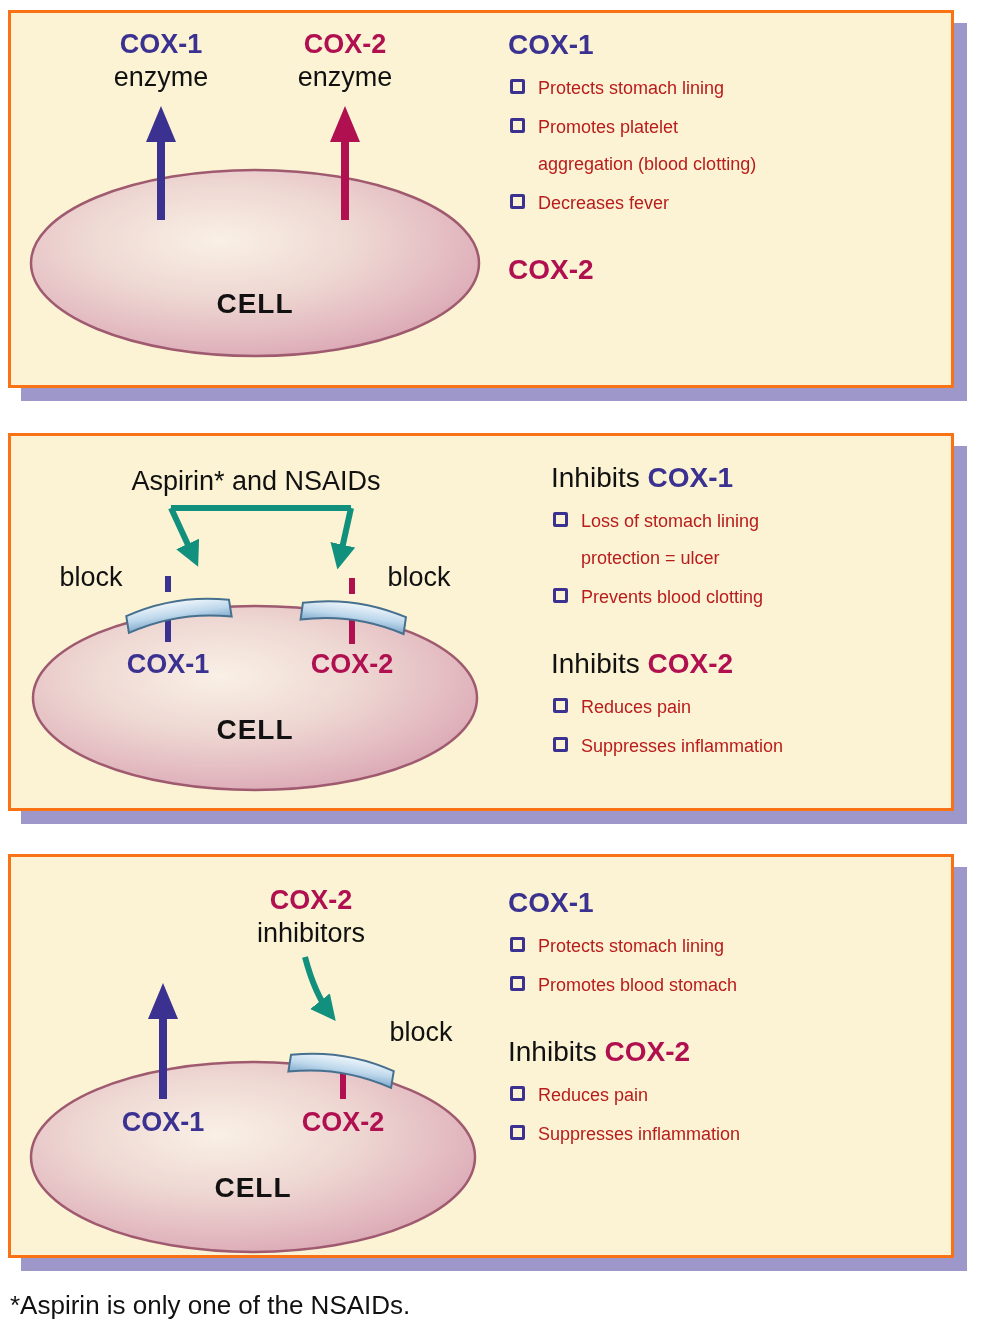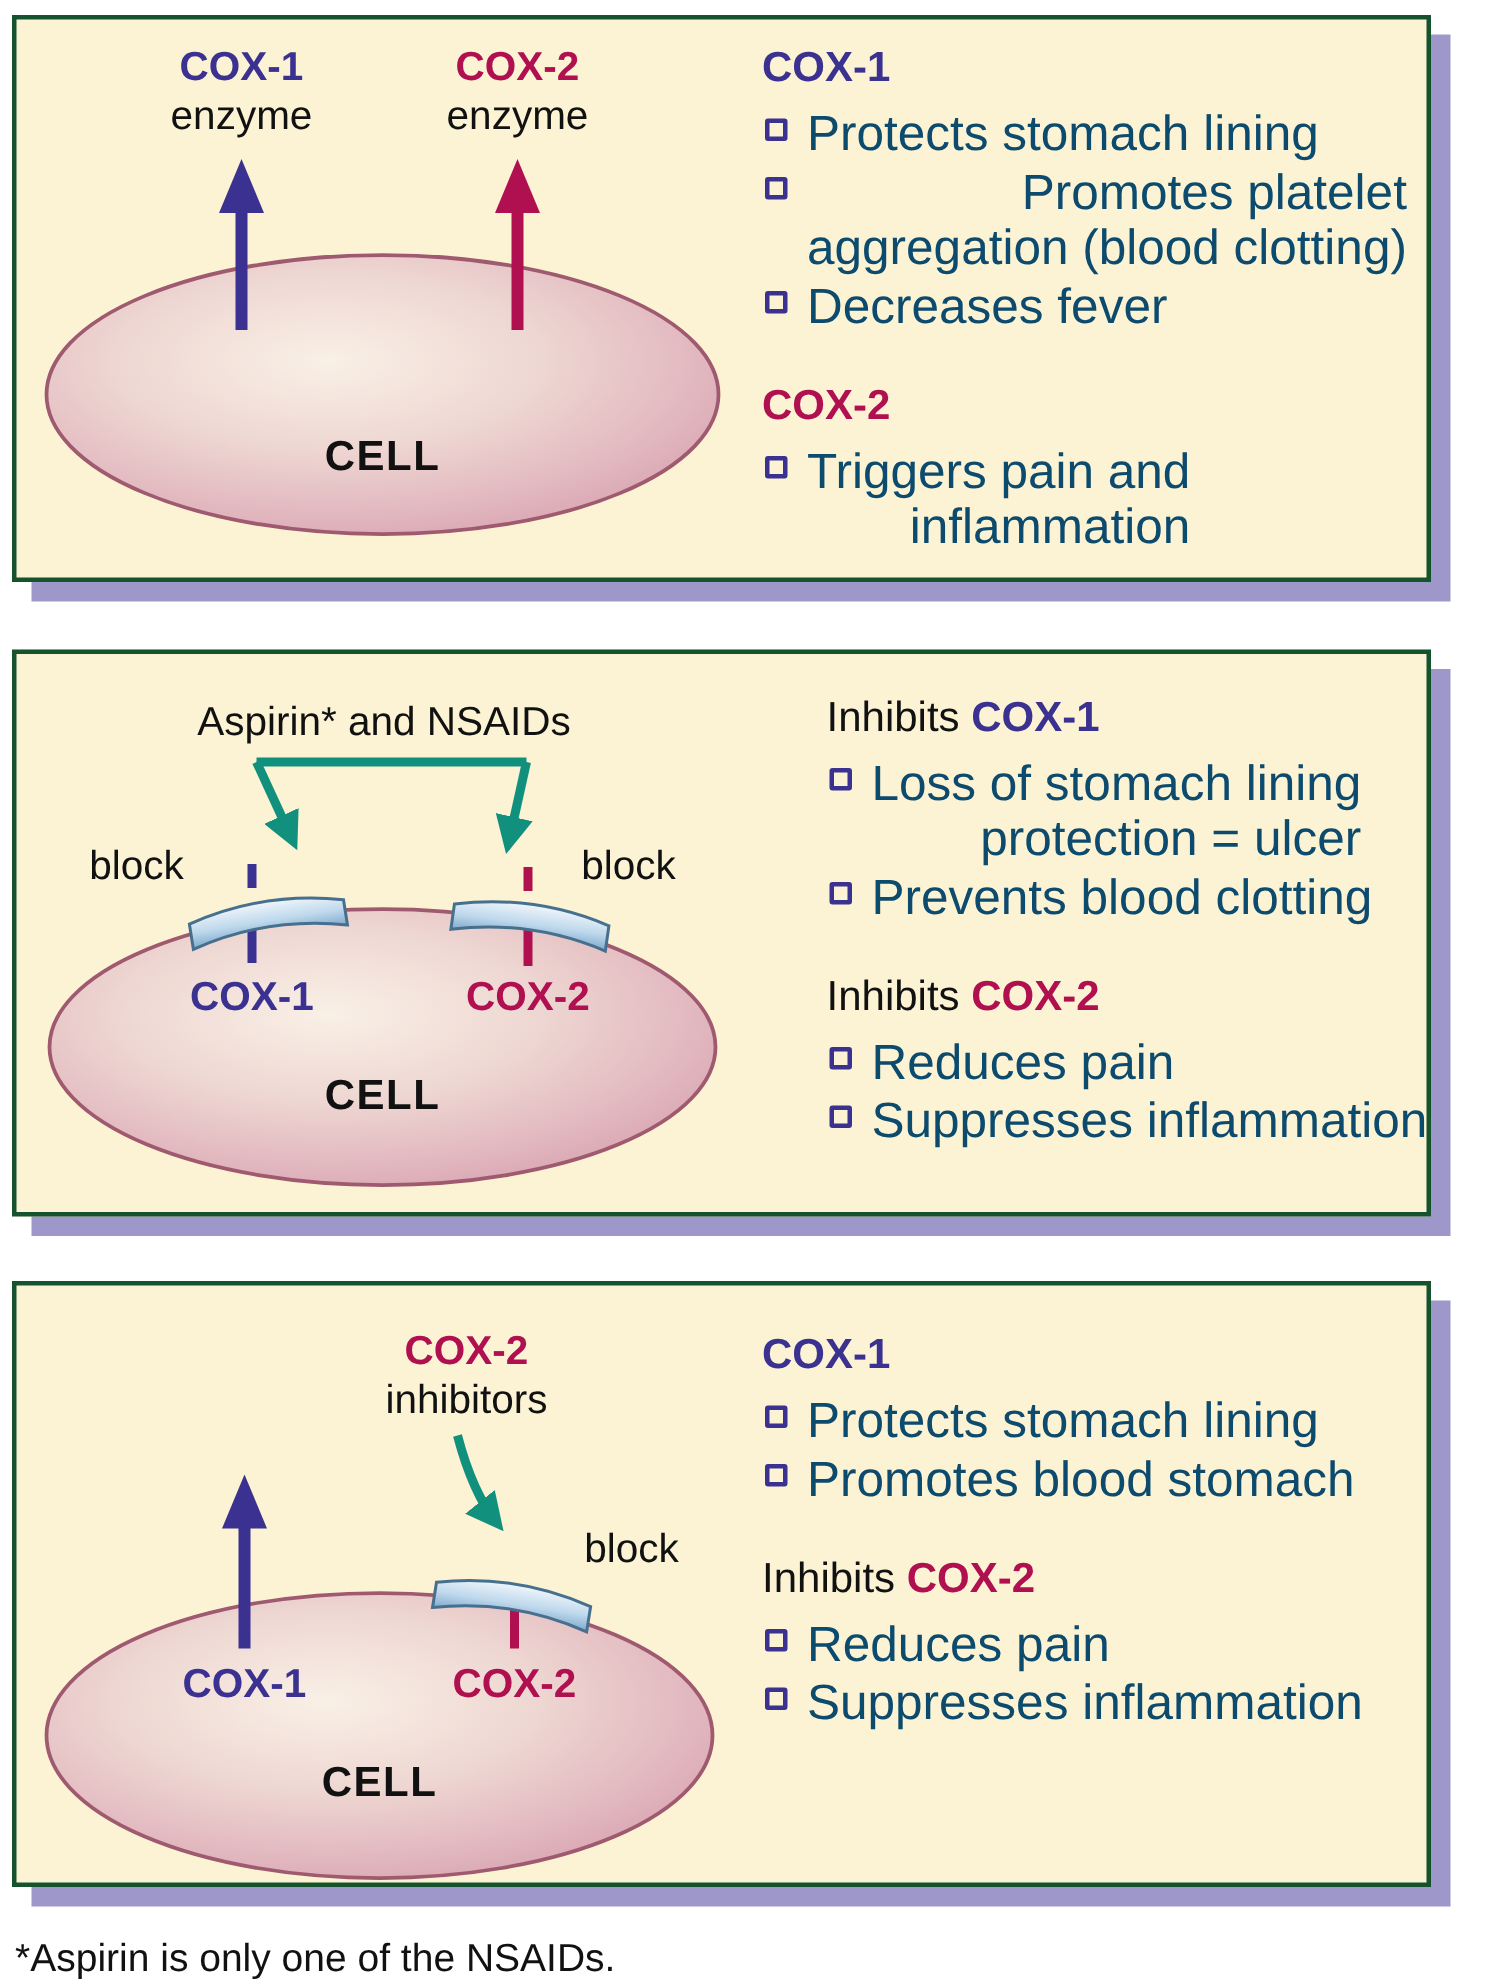--- a/index.html
+++ b/index.html
@@ -14,21 +14,21 @@
     width: 990px;
     min-height: 1319px;
     padding: 10px 0 0 8px;
     overflow: hidden;
     background: #ffffff;
   }
   .panel {
     position: relative;
     width: 946px;
     background: #fbf3d3;
-    border: 3px solid #14532d;
+    border: 3px solid #f97316;
     box-shadow: 13px 13px 0 0 #9e97c9;
   }
   .panel.p1 { height: 378px; margin-bottom: 45px; }
   .panel.p2 { height: 378px; margin-bottom: 43px; }
   .panel.p3 { height: 404px; }
   .diagram { position: absolute; left: 0; top: 0; }
   .textcol { position: absolute; left: 497px; width: 446px; }
   .p1 .textcol { top: 14px; }
   .p2 .textcol { top: 24px; margin-left: 43px; }
   .p3 .textcol { top: 28px; }
@@ -46,25 +46,24 @@
   .box {
     flex: 0 0 auto;
     width: 15px;
     height: 15px;
     border: 3px solid #3b3191;
     border-radius: 2px;
     background: #fbf3d3;
     margin: 9px 13px 0 2px;
   }
   .bt {
-    font-size: 33px;
+    font-size: 18px;
     line-height: 37px;
     white-space: pre-line;
-    color: #0c4a6e;
-    text-align: right;
+    color: #b91c1c;
   }
   .section + .section { margin-top: 30px; }
   .footnote {
     margin: 32px 0 0 2px;
     font-size: 26px;
     color: #111111;
   }
   svg text {
     font-family: "Liberation Sans", sans-serif;
     font-size: 27px;
@@ -119,27 +118,20 @@
 aggregation (blood clotting)</span>
             </li>
           <li>
               <span class="box"></span>
               <span class="bt">Decreases fever</span>
             </li>
         </ul>
       </div>
       <div class="section">
         <h2 class="hd"><span class="cox2">COX-2</span></h2>
-        <ul class="blist">
-          <li>
-              <span class="box"></span>
-              <span class="bt">Triggers pain and
-inflammation</span>
-            </li>
-        </ul>
       </div>
     </div>
   </section>
 
   <section class="panel p2">
     <svg class="diagram" width="500" height="372" viewBox="0 0 500 372">
       <defs>
         <radialGradient id="cg2" cx="42%" cy="38%" r="78%">
           <stop offset="0%" stop-color="#f9f0e6"></stop>
           <stop offset="40%" stop-color="#eed7d2"></stop>

